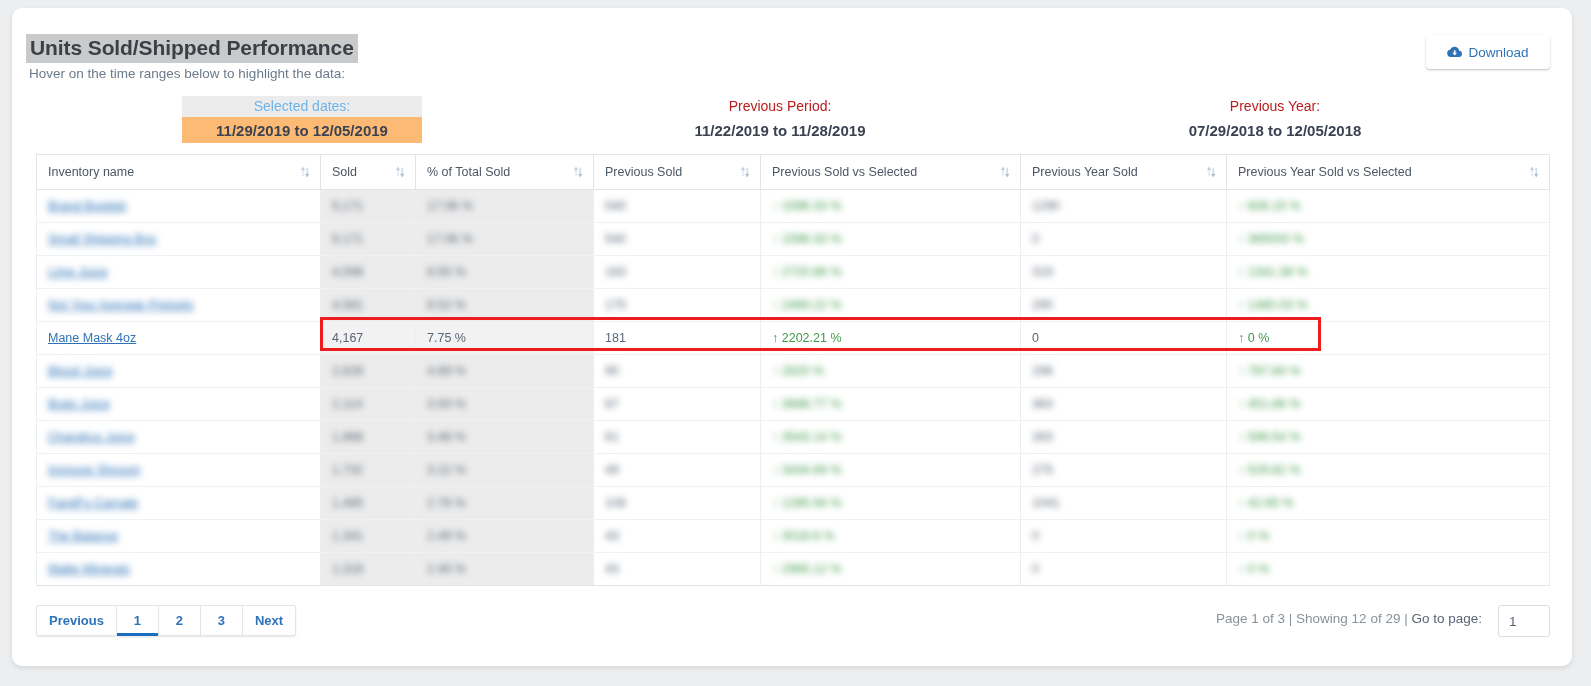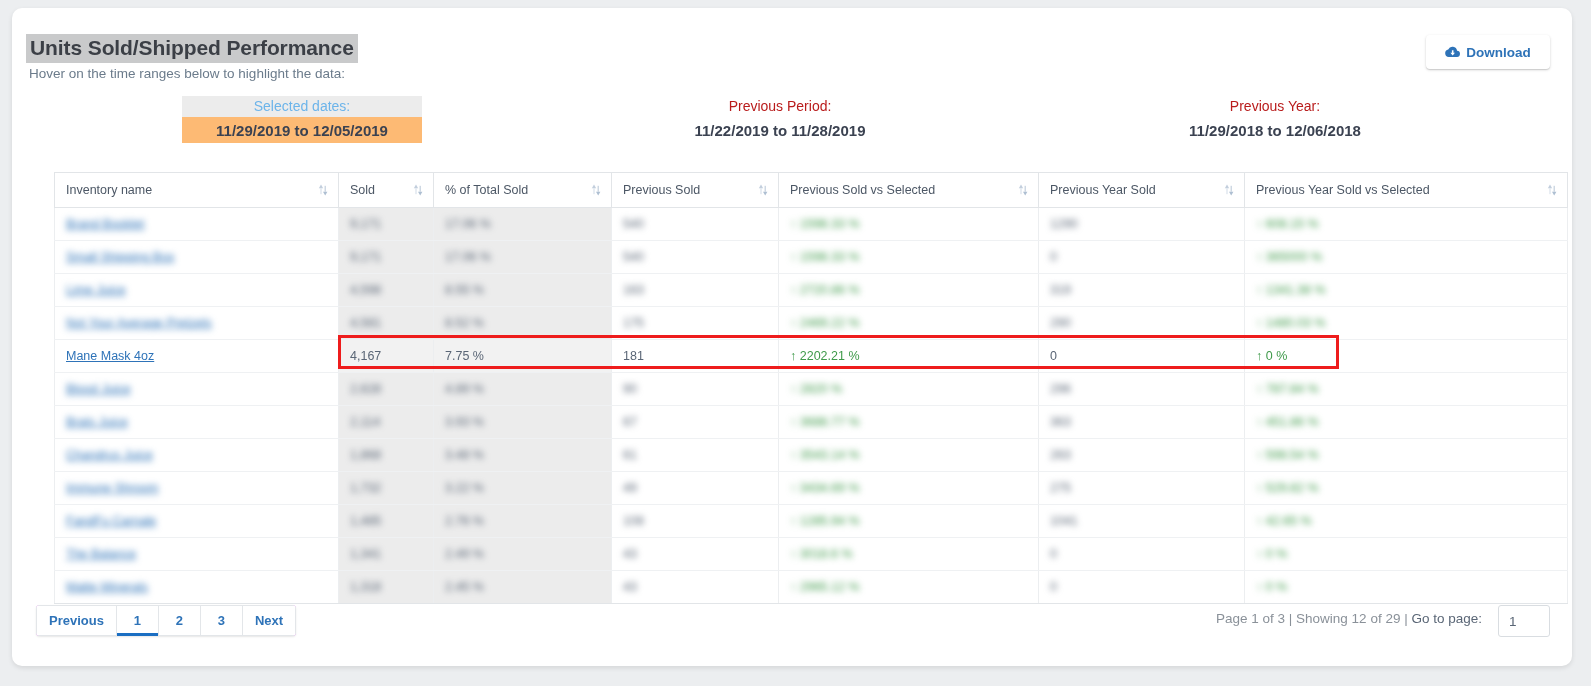--- a/index.html
+++ b/index.html
@@ -45,21 +45,21 @@
     height: 34px;
     min-width: 124px;
     background: #ffffff;
     border: none;
     border-radius: 4px;
     box-shadow: 0 1px 3px rgba(0,0,0,0.16), 0 1px 1px rgba(0,0,0,0.10);
     display: flex; align-items: center; justify-content: center;
     gap: 6px;
     color: #2e73b8;
     font-size: 13.5px;
-    font-weight: bold;
+    font-weight: normal;
     font-family: "Liberation Sans", sans-serif;
     cursor: pointer;
     padding: 0 14px;
   }
   .download-btn svg { display: block; }
 
   
   .ranges {
     position: absolute;
     left: 0; top: 88px; width: 100%;
@@ -87,23 +87,22 @@
   }
   .range.selected { left: 170px; width: 240px; }
   .range.selected .lbl { color: #6cb4ea; background: #ececec; }
   .range.selected .val { background: #fdba74; }
   .range.prev-period { left: 660px; width: 216px; }
   .range.prev-year   { left: 1155px; width: 216px; }
 
   
   .tbl-wrap {
     position: absolute;
-    left: 24px; top: 164px;
+    left: 24px; top: 146px;
     width: 1513px;
-    margin-left: 18px;
   }
   table.perf {
     width: 100%;
     border-collapse: collapse;
     table-layout: fixed;
     font-size: 12.5px;
   }
   table.perf th {
     border: 1px solid #e2e5e8;
     background: #ffffff;
@@ -235,21 +234,21 @@
     <div class="range selected">
       <span class="lbl">Selected dates:</span>
       <span class="val">11/29/2019 to 12/05/2019</span>
     </div>
     <div class="range prev-period">
       <span class="lbl">Previous Period:</span>
       <span class="val">11/22/2019 to 11/28/2019</span>
     </div>
     <div class="range prev-year">
       <span class="lbl">Previous Year:</span>
-      <span class="val">11/29/2018 to 12/06/2018</span>
+      <span class="val">07/29/2018 to 12/05/2018</span>
     </div>
   </div>
 
   <div class="tbl-wrap">
     <table class="perf">
       <colgroup>
         <col style="width:284px">
           <col style="width:95px">
           <col style="width:178px">
         <col style="width:167px">

